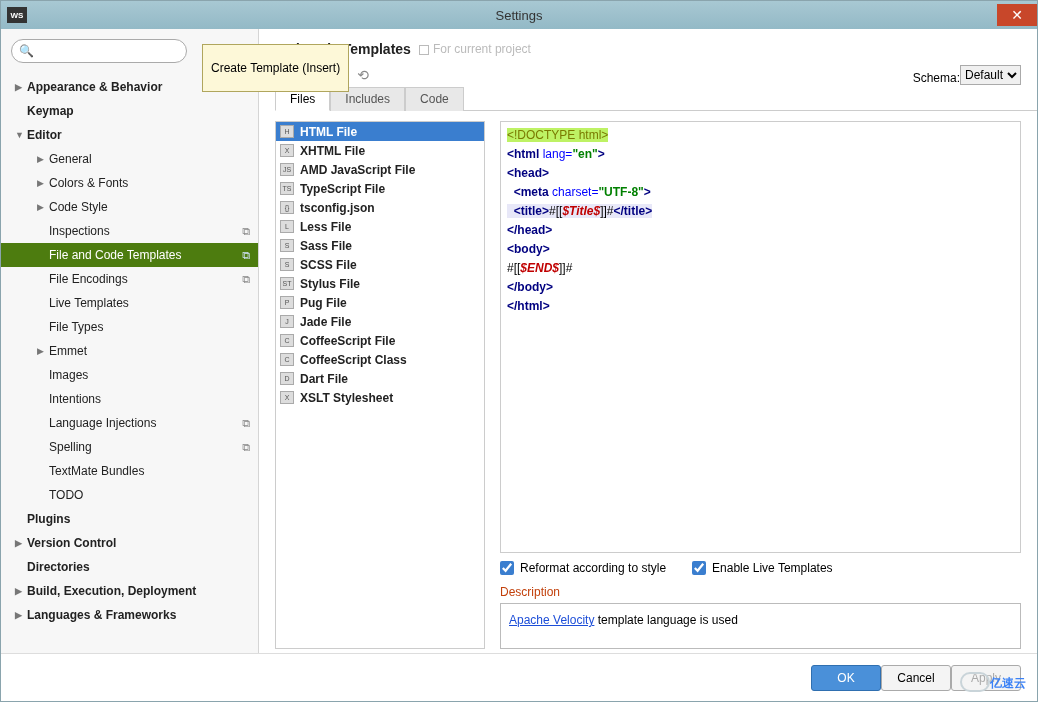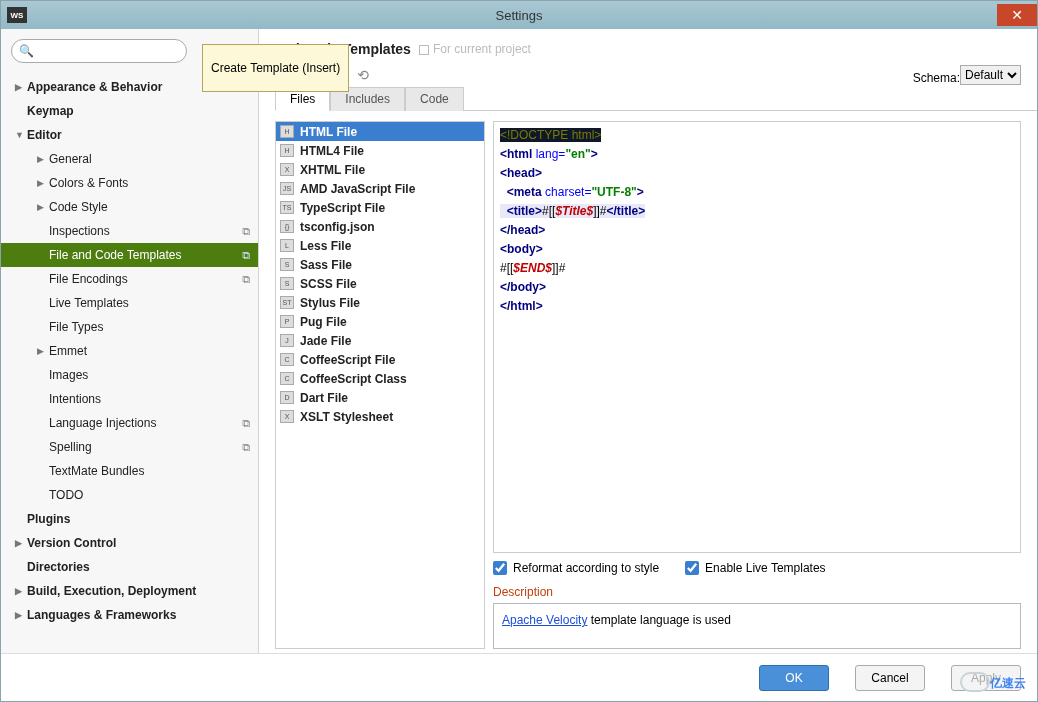--- a/index.html
+++ b/index.html
@@ -30,44 +30,44 @@
 .main-head .proj { font-size:12px; color:#bbb; }
 .main-head .proj .sq { display:inline-block; width:10px; height:10px; border:1px solid #bbb; margin-right:4px; vertical-align:middle; }
 .toolbar { display:flex; align-items:center; padding:4px 16px 0 16px; gap:6px; }
 .toolbar .btn { width:20px; height:20px; display:flex; align-items:center; justify-content:center; color:#888; font-size:14px; cursor:pointer; }
 .toolbar .btn.add { color:#4a9b4a; font-weight:bold; font-size:16px; }
 .schema { margin-left:auto; display:flex; align-items:flex-end; gap:0; font-size:12px; }
 .schema select { height:20px; border:1px solid #aaa; background:#f0f0f0; font-size:12px; }
 .tabs { display:flex; border-bottom:1px solid #ccc; margin:2px 0 0 16px; }
 .tab { padding:4px 14px; background:#e8e8e8; border:1px solid #ccc; border-bottom:none; margin-right:0; margin-bottom:-1px; color:#555; cursor:pointer; }
 .tab.active { background:#fff; color:#000; border-bottom:1px solid #fff; }
-.content { flex:1; display:flex; gap:8px; padding:10px 16px 4px 16px; overflow:hidden; }
+.content { flex:1; display:flex; gap:15px; padding:10px 16px 4px 16px; overflow:hidden; }
 .file-list { width:210px; border:1px solid #ccc; background:#fff; overflow:auto; }
 .file-item { display:flex; align-items:center; height:19px; padding:0 4px; gap:6px; font-weight:bold; font-size:12px; cursor:pointer; color:#222; }
 .file-item.sel { background:#3a7ecf; color:#fff; }
 .file-item .fi { width:14px; height:13px; display:inline-block; background:#ddd; border:1px solid #aaa; font-size:7px; line-height:11px; text-align:center; color:#555; font-weight:normal; }
 .editor-pane { flex:1; display:flex; flex-direction:column; }
 .editor { flex:1; border:1px solid #ccc; background:#fff; padding:4px 6px; font-family:"Consolas","Courier New",monospace; font-size:12px; line-height:18px; white-space:pre; overflow:auto; min-height:250px; }
 .opts { display:flex; align-items:center; gap:26px; padding:8px 0; }
 .opts label { display:flex; align-items:center; gap:6px; font-size:13px; }
 .opts input[type=checkbox] { width:14px; height:14px; accent-color:#3a7ecf; }
 .desc-label { font-size:12px; color:#c2410c; padding:2px 0 4px 0; }
 .desc-box { border:1px solid #bbb; background:#fff; padding:8px; font-size:13px; min-height:46px; }
 .desc-box a { color:#1d4ed8; text-decoration:underline; }
-.footer { height:48px; border-top:1px solid #ddd; display:flex; align-items:center; justify-content:flex-end; gap:26px; padding:0 16px; background:#fff; }
+.footer { height:48px; border-top:1px solid #ddd; display:flex; align-items:center; justify-content:flex-end; gap:0; padding:0 16px; background:#fff; }
 .footer button { min-width:70px; height:26px; border:1px solid #aaa; background:#f4f4f4; border-radius:3px; font-size:12px; cursor:pointer; padding:0 14px; }
 .footer button.primary { background:#4a90d9; border-color:#2f6fb0; color:#fff; }
 .footer button:disabled { color:#aaa; }
 .watermark { position:absolute; right:12px; bottom:10px; color:#3b82f6; font-size:18px; font-weight:bold; display:flex; align-items:flex-end; }
 .watermark .logo { width:30px; height:20px; border:2px solid #c9d4d9; border-radius:10px; position:relative; }
 
 .c-tag{color:#000080;font-weight:bold;}
 .c-attr{color:#0000ff;}
 .c-str{color:#008000;font-weight:bold;}
-.c-dt{color:#7a7a00;background:#0f172a;margin-top:27px;}
+.c-dt{color:#7a7a00;background:#bef264;margin-top:27px;}
 .c-var{color:#c00000;font-weight:bold;font-style:italic;}
 .c-hl{background:#e8e8f8;}
 </style>
 </head>
 <body>
 
 <div class="window">
   <div class="titlebar">
     <div class="icon">WS</div>
     <div class="title">Settings</div>
@@ -199,24 +199,20 @@
           <div class="tab">Includes</div>
           <div class="tab">Code</div>
         </div>
       <div class="content">
         <div class="file-list" id="filelist">
             <div class="file-item sel">
               <span class="fi">H</span>
               <span>HTML File</span>
             </div>
             <div class="file-item">
-              <span class="fi">H</span>
-              <span>HTML4 File</span>
-            </div>
-            <div class="file-item">
               <span class="fi">X</span>
               <span>XHTML File</span>
             </div>
             <div class="file-item">
               <span class="fi">JS</span>
               <span>AMD JavaScript File</span>
             </div>
             <div class="file-item">
               <span class="fi">TS</span>
               <span>TypeScript File</span>

